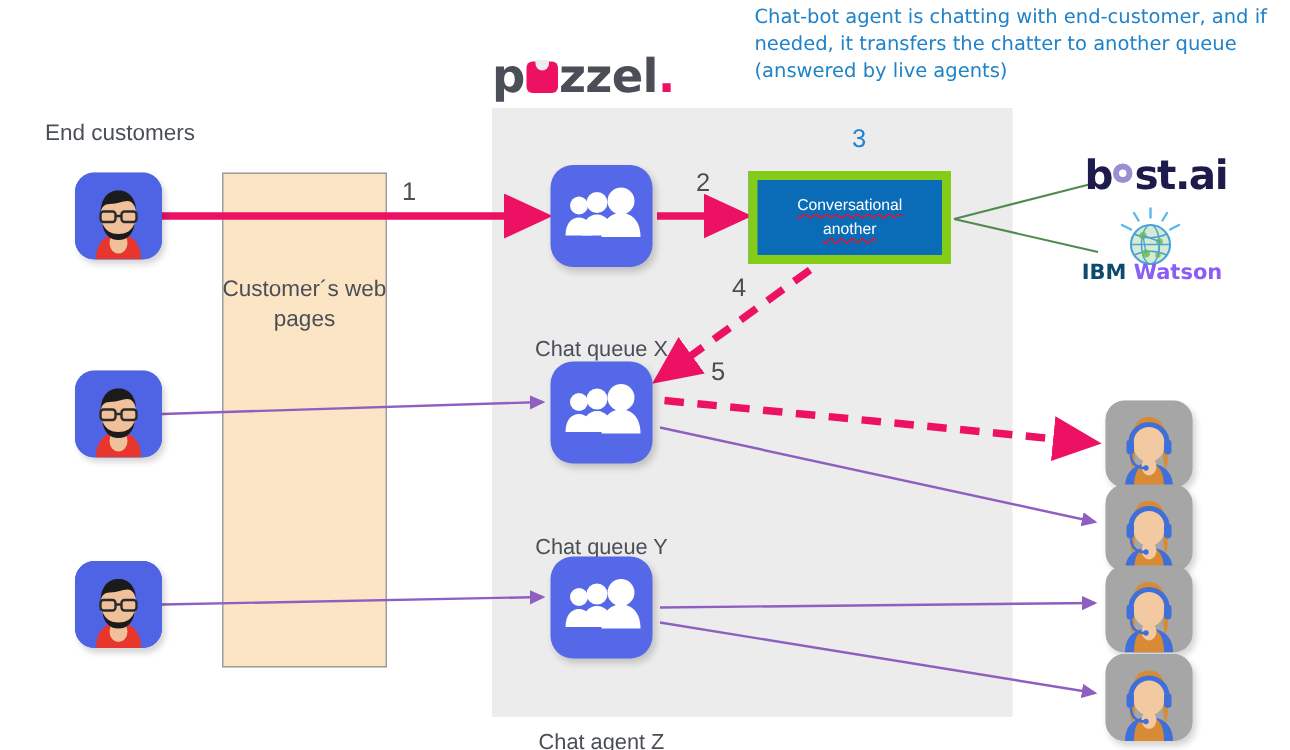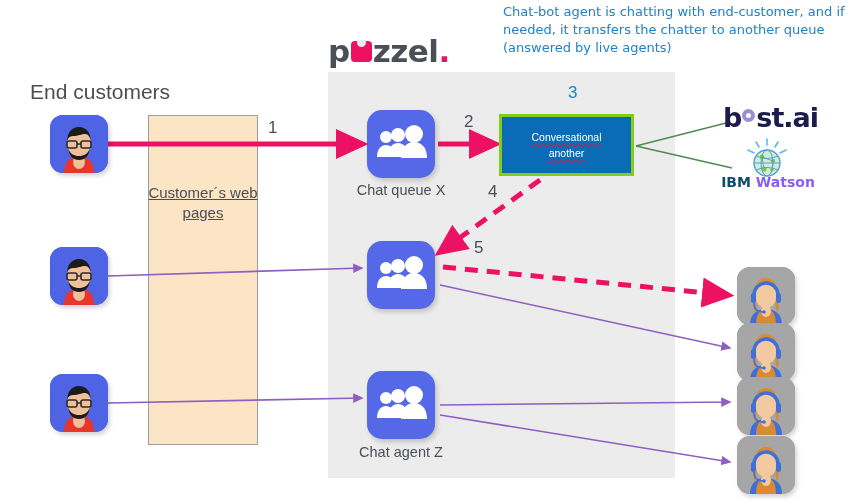--- a/index.html
+++ b/index.html
@@ -41,35 +41,35 @@
 
   
   #annotation{
     left:503px;top:3px;width:352px;
     color:#2082c8;font-size:13px;line-height:1.38;
     font-family:"DejaVu Sans", sans-serif;
   }
 
   
   #end-customers-label{
-    left:30px;top:80px;color:#4a4f57;font-size:21px;
+    left:30px;top:80px;color:#4a4f57;font-size:15px;
   }
   .node-label{
-    color:#4a4f57;font-size:14.5px;text-align:center;width:150px;
+    color:#4a4f57;font-size:14.5px;text-align:center;width:150px;margin-top:43px;
   }
 
   
   #webpages-box{
     left:148px;top:115px;width:110px;height:330px;
     background:#fbe5c4;border:1px solid #9e9e9e;
     box-sizing:border-box;
   }
   #webpages-label{
     left:148px;top:183px;width:110px;text-align:center;
-    color:#4a4f57;font-size:15px;line-height:1.35;text-decoration:underline;
+    color:#4a4f57;font-size:15px;line-height:1.35;
   }
 
   
   .avatar{
     width:58px;height:58px;border-radius:13px;
     overflow:hidden;position:absolute;
     box-shadow:2px 3px 4px rgba(0,0,0,0.17);
   }
   .cust-av{background:#4e64e4;}
   .agent-av{background:#a6a6a6;}
@@ -77,21 +77,21 @@
   
   .queue-tile{
     position:absolute;width:68px;height:68px;border-radius:15px;
     background:#5468e8;
     box-shadow:2px 3px 5px rgba(0,0,0,0.18);
   }
 
   
   #platform-box{
     left:499px;top:114px;width:135px;height:62px;
-    background:#0a6cb6;border:3px solid #84cc16;
+    background:#0a6cb6;border:6px solid #84cc16;
     box-sizing:border-box;
     display:flex;align-items:center;justify-content:center;
   }
   #platform-label{
     color:#ffffff;font-size:10.5px;text-align:center;line-height:1.55;
   }
   .spell{
     text-decoration:underline;
     text-decoration-color:#e8112d;
     text-decoration-style:wavy;
@@ -252,20 +252,21 @@
   <div class="queue-tile" style="left:367px;top:241px;">
     <svg width="68" height="68" viewBox="0 0 68 68">
       <circle cx="19" cy="27" r="6" fill="#fff"></circle>
       <path d="M10 47 c0-8 4-12 9-12 s9 4 9 12 z" fill="#fff"></path>
       <circle cx="31" cy="25" r="7" fill="#fff"></circle>
       <path d="M21 47 c0-9 4-14 10-14 s10 5 10 14 z" fill="#fff"></path>
       <circle cx="47" cy="24" r="9" fill="#fff"></circle>
       <path d="M34 48 c0-11 6-16 13-16 s13 5 13 16 z" fill="#fff"></path>
     </svg>
   </div>
+  <div class="abs node-label" style="left:326px;top:314px;">Chat queue Y</div>
 
   <div class="queue-tile" style="left:367px;top:371px;">
     <svg width="68" height="68" viewBox="0 0 68 68">
       <circle cx="19" cy="27" r="6" fill="#fff"></circle>
       <path d="M10 47 c0-8 4-12 9-12 s9 4 9 12 z" fill="#fff"></path>
       <circle cx="31" cy="25" r="7" fill="#fff"></circle>
       <path d="M21 47 c0-9 4-14 10-14 s10 5 10 14 z" fill="#fff"></path>
       <circle cx="47" cy="24" r="9" fill="#fff"></circle>
       <path d="M34 48 c0-11 6-16 13-16 s13 5 13 16 z" fill="#fff"></path>
     </svg>

